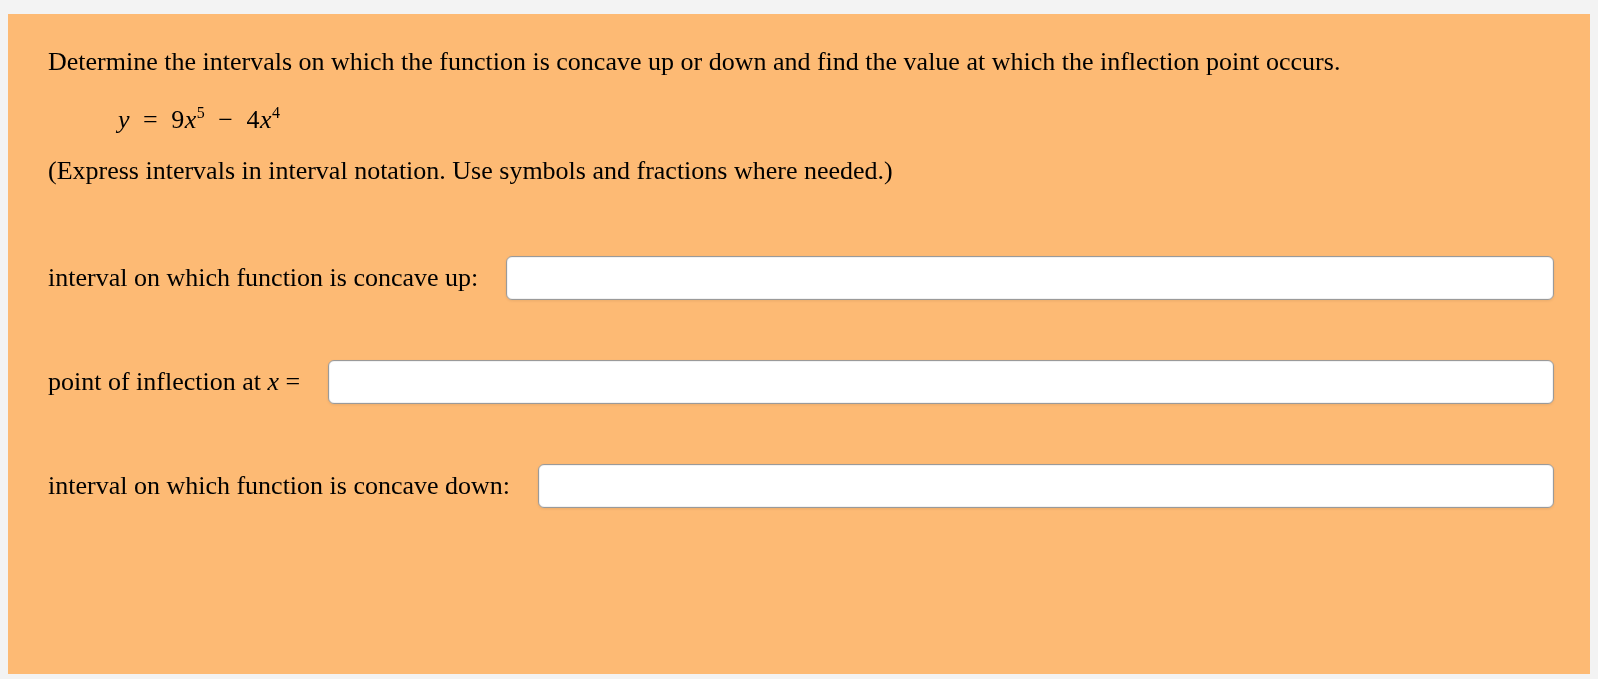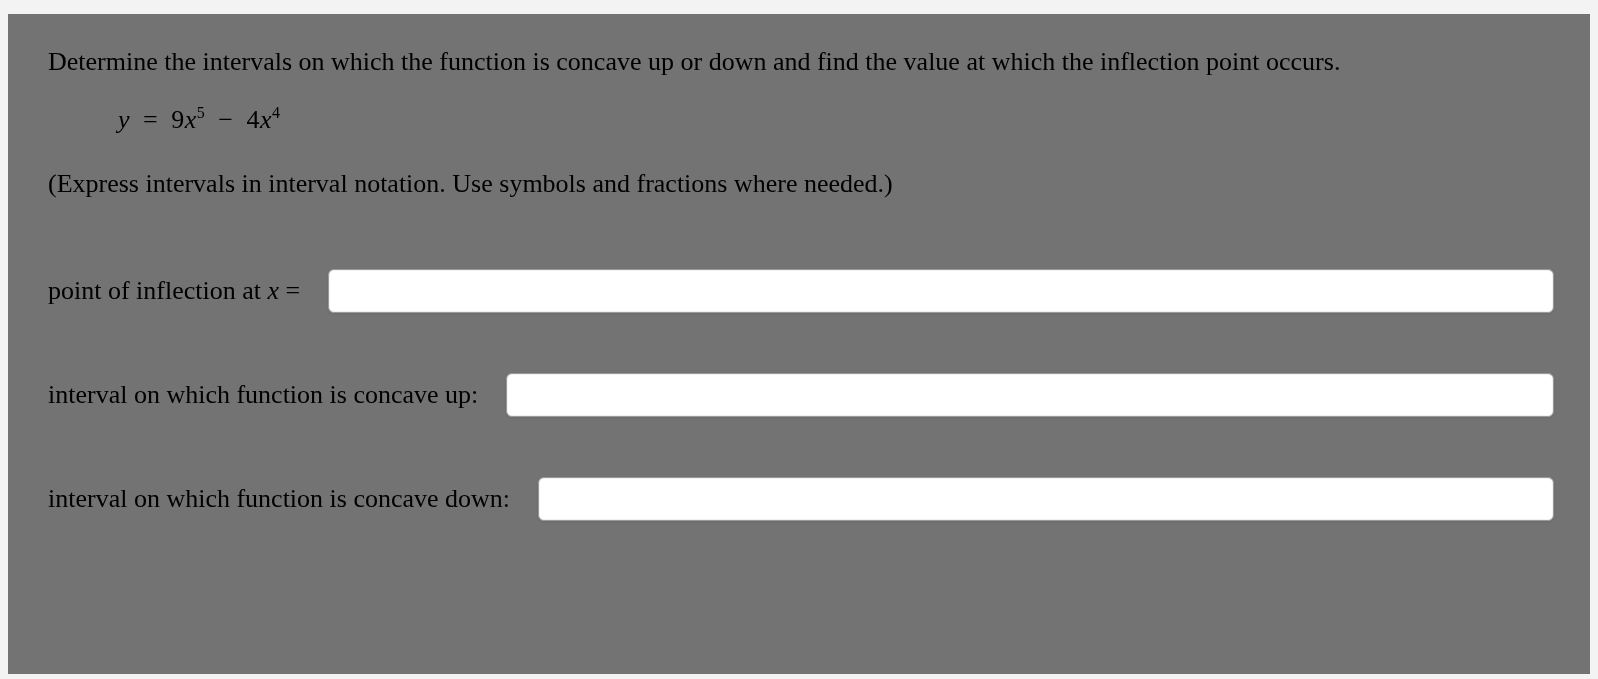--- a/index.html
+++ b/index.html
@@ -9,35 +9,35 @@
     height: 679px;
     font-family: "Times New Roman", Times, serif;
     background: #f3f3f3;
     color: #000;
   }
   .top-bar {
     height: 14px;
     background: #f3f3f3;
   }
   .card {
-    background: #737373;
+    background: #fdba74;
     margin: 0 8px 0 8px;
     padding: 30px 36px 40px 40px;
     box-sizing: border-box;
     min-height: 660px;
   }
   .prompt {
     font-size: 26px;
     line-height: 1.35;
     margin-bottom: 26px;
   }
   .equation-row {
     font-size: 26px;
     font-style: italic;
-    margin: 0 0 34px 70px;
+    margin: 0 0 21px 70px;
     letter-spacing: 0.5px;
   }
   .equation-row .sym { font-style: italic; }
   .equation-row .num { font-style: normal; }
   .equation-row sup { font-size: 16px; font-style: normal; vertical-align: super; line-height:0;}
   .hint {
     font-size: 26px;
     margin-bottom: 70px;
   }
   .answer-row {
@@ -77,28 +77,28 @@
     <span class="sym">y</span>
     <span class="num" style="margin:0 6px;">=</span>
     <span class="num">9</span><span class="sym">x</span><sup>5</sup>
     <span class="num" style="margin:0 6px;">−</span>
     <span class="num">4</span><span class="sym">x</span><sup>4</sup>
   </div>
 
   <div class="hint">(Express intervals in interval notation. Use symbols and fractions where needed.)</div>
 
   <div class="answer-row">
-    <div class="answer-label">
-      <span>point of inflection at </span><span class="mathx">x</span><span> =</span>
-    </div>
+    <div class="answer-label">interval on which function is concave up:</div>
     <input type="text" class="answer-input" value="" style="">
   </div>
 
   <div class="answer-row">
-    <div class="answer-label">interval on which function is concave up:</div>
+    <div class="answer-label">
+      <span>point of inflection at </span><span class="mathx">x</span><span> =</span>
+    </div>
     <input type="text" class="answer-input" value="" style="">
   </div>
 
   <div class="answer-row" style="margin-bottom:12px;">
     <div class="answer-label">interval on which function is concave down:</div>
     <input type="text" class="answer-input" value="" style="">
   </div>
 
 </div>
 

